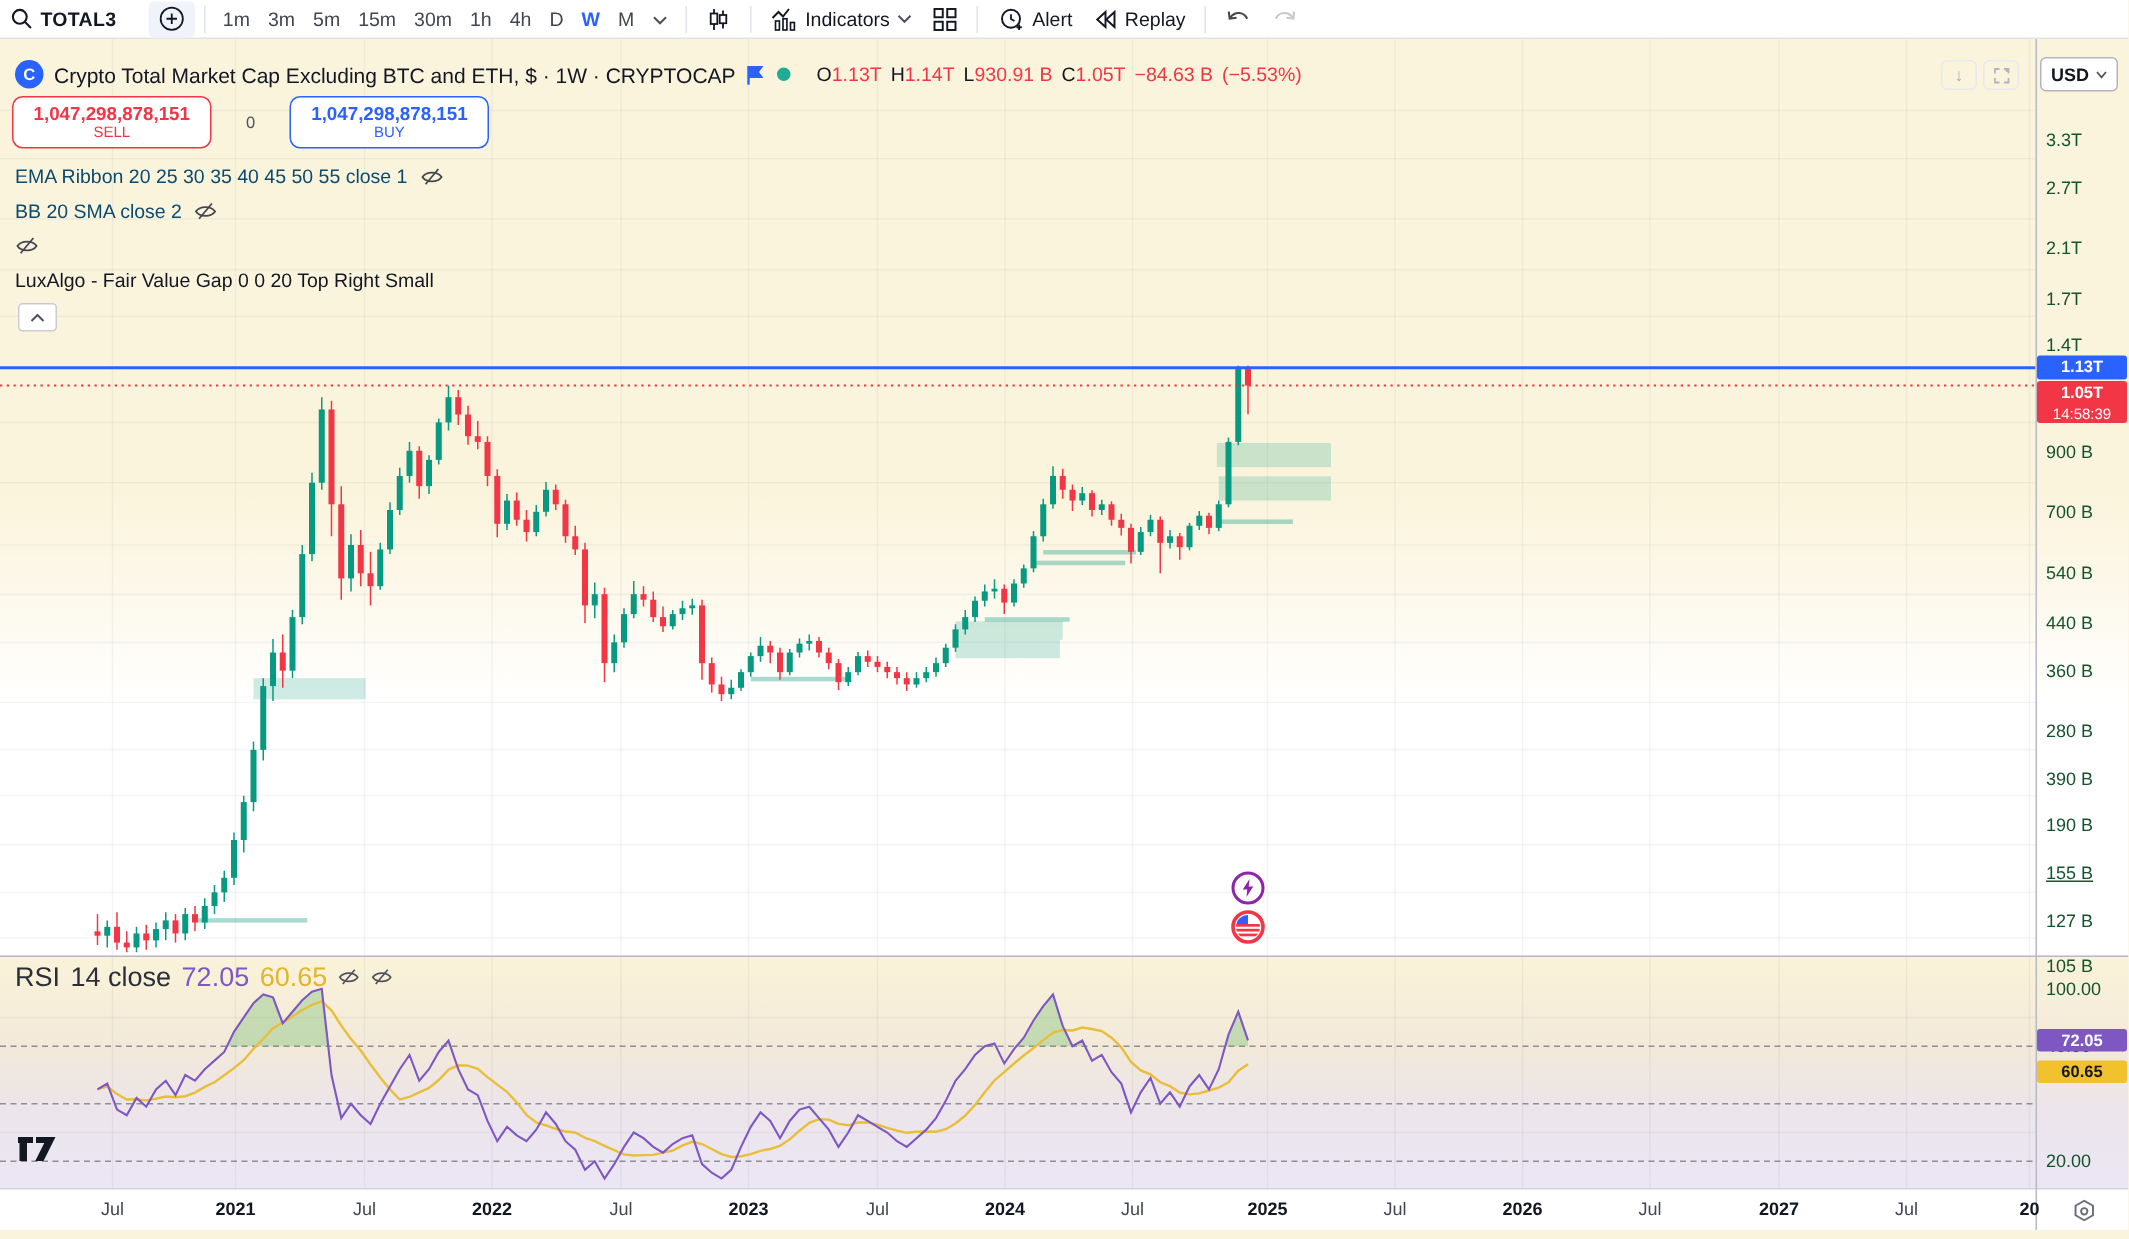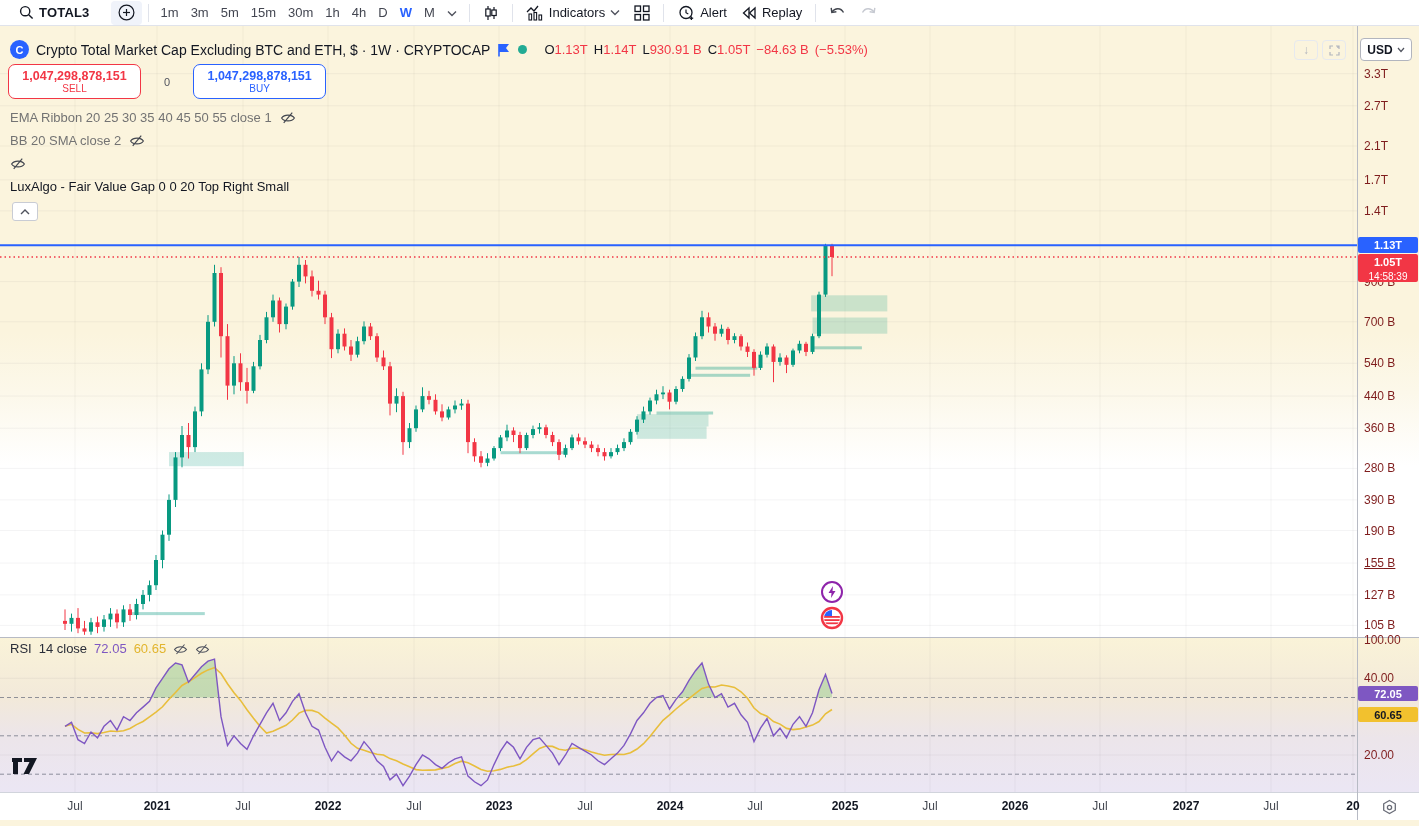--- a/index.html
+++ b/index.html
@@ -47,33 +47,33 @@
                flex-direction:column; align-items:center; justify-content:center; cursor:pointer; line-height:1.15; }
   .trade-btn .v { font-size:12.5px; font-weight:bold; }
   .trade-btn .l { font-size:10px; }
   .sell { border:1.5px solid #F23645; color:#F23645; }
   .buy  { border:1.5px solid #2962FF; color:#2962FF; }
   .spread { font-size:11px; color:#50535E; }
 
   
   .ind-rows { position:absolute; left:10px; top:106px; z-index:20; font-size:13px; }
   .ind-row { height:23px; display:flex; align-items:center; gap:8px; cursor:pointer; }
-  .ind-row.hidden-ind { color:#737373; }
+  .ind-row.hidden-ind { color:#0c4a6e; }
   .collapse-btn { position:absolute; left:12px; top:202px; width:26px; height:19px; background:#fff;
        border:1px solid #C9CCD4; border-radius:3px; display:flex; align-items:center; justify-content:center;
        cursor:pointer; z-index:20; }
 
   
-  .rsi-legend { position:absolute; left:10px; top:641px; display:flex; align-items:flex-end; gap:7px;
-                font-size:13px; z-index:20; color:#2A2E39; }
+  .rsi-legend { position:absolute; left:10px; top:641px; display:flex; align-items:center; gap:7px;
+                font-size:18px; z-index:20; color:#2A2E39; }
   .rsi-v1 { color:#7E57C2; } .rsi-v2 { color:#E2B52E; }
 
   
   .price-axis { position:absolute; left:1358px; top:26px; width:61px; height:766px; z-index:15; cursor:ns-resize; }
-  .ptick { position:absolute; left:6px; transform:translateY(-50%); font-size:12px; color:#7f1d1d; white-space:nowrap; }
+  .ptick { position:absolute; left:6px; transform:translateY(-50%); font-size:12px; color:#14532d; white-space:nowrap;margin-top:19px; }
   .axis-label { position:absolute; left:0; width:60px; text-align:center; color:#fff; border-radius:2px;
                 font-size:11px; font-weight:bold; z-index:16; }
   .usd-btn { position:absolute; left:1360px; top:38px; width:52px; height:23px; background:#fff;
        border:1px solid #B2B5BE; border-radius:4px; display:flex; align-items:center; justify-content:center;
        gap:4px; font-size:12px; font-weight:bold; z-index:30; cursor:pointer; }
   .mini-btn { position:absolute; top:40px; width:24px; height:20px; border:1px solid #E6E9EF; border-radius:4px;
        color:#B2B5BE; display:flex; align-items:center; justify-content:center; font-size:12px; z-index:30; cursor:pointer; }
 
   
   .time-axis { position:absolute; left:0; top:793px; width:1357px; height:27px; z-index:15; cursor:ew-resize; }
@@ -86,21 +86,21 @@
 </head>
 <body>
 
 <div class="root">
 
   <div class="bg-chart"></div>
   <div class="bg-rsi"></div>
   <div class="bg-time"></div>
 
   <div class="topbar">
-    <div class="tb-group" style="padding-left:12px;">
+    <div class="tb-group" style="padding-left:0;">
       <div class="tb-btn">
         <svg class="icon-svg" width="15" height="15" viewBox="0 0 15 15">
             <circle cx="6.2" cy="6.2" r="4.6" fill="none" stroke="#131722" stroke-width="1.4"></circle>
             <line x1="9.7" y1="9.7" x2="13.6" y2="13.6" stroke="#131722" stroke-width="1.4"></line>
           </svg>
         <span class="symbol">TOTAL3</span>
       </div>
       <div class="tb-btn" style="background:#F0F3FA; margin-left:14px;">
         <svg class="icon-svg" width="17" height="17" viewBox="0 0 17 17">
             <circle cx="8.5" cy="8.5" r="7.4" fill="none" stroke="#131722" stroke-width="1.2"></circle>

